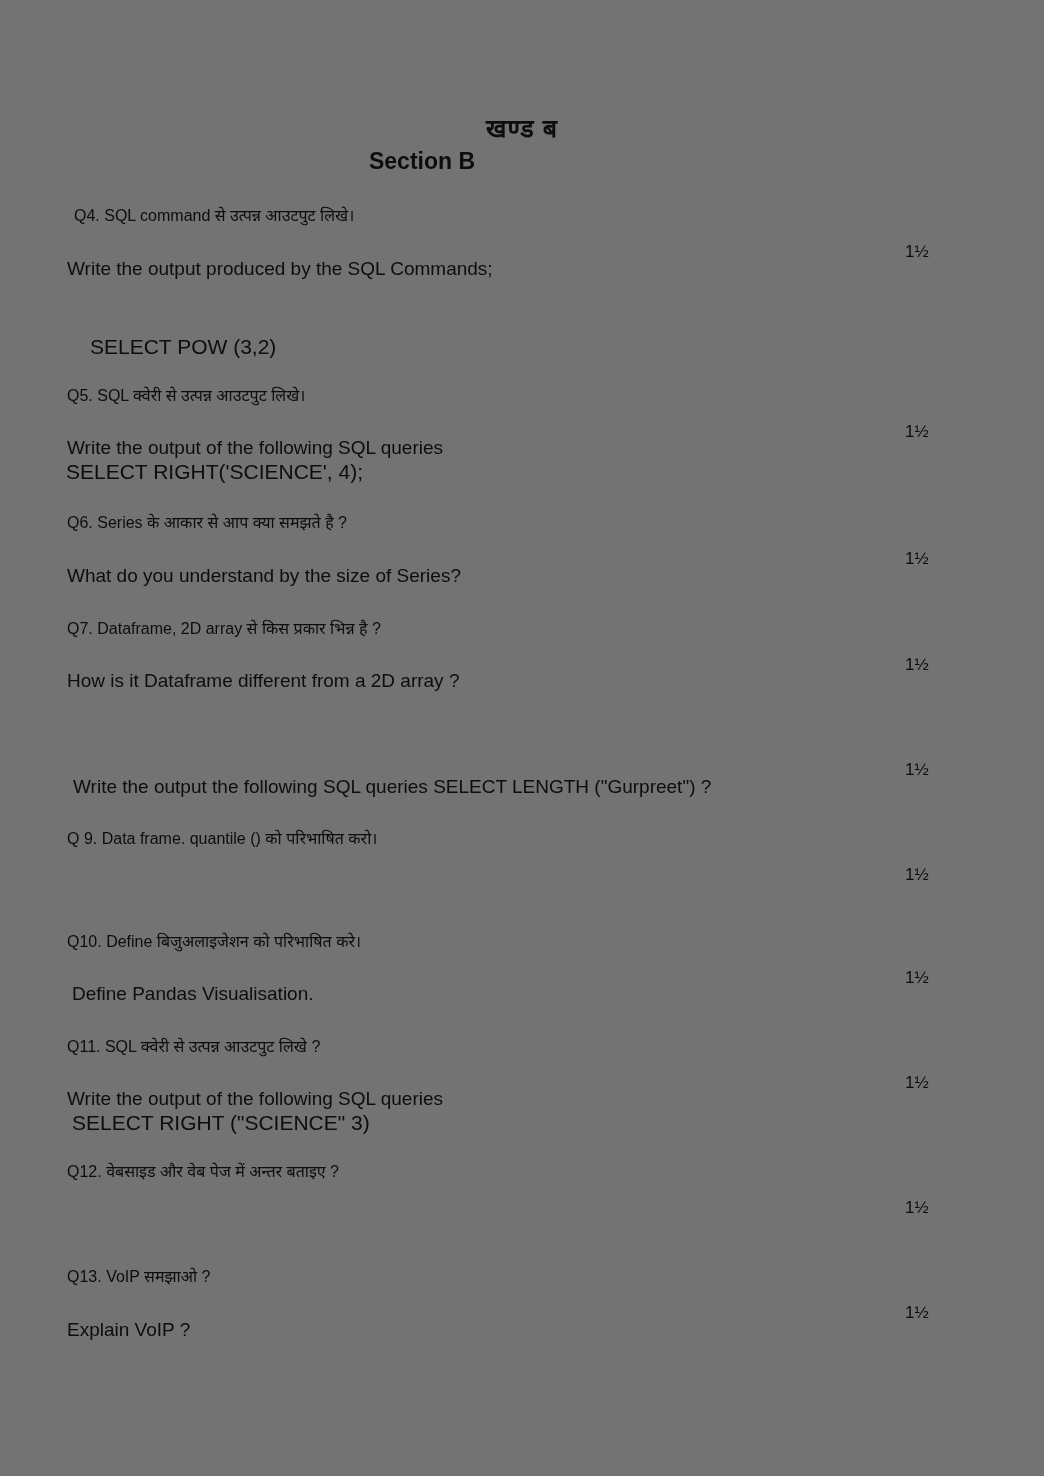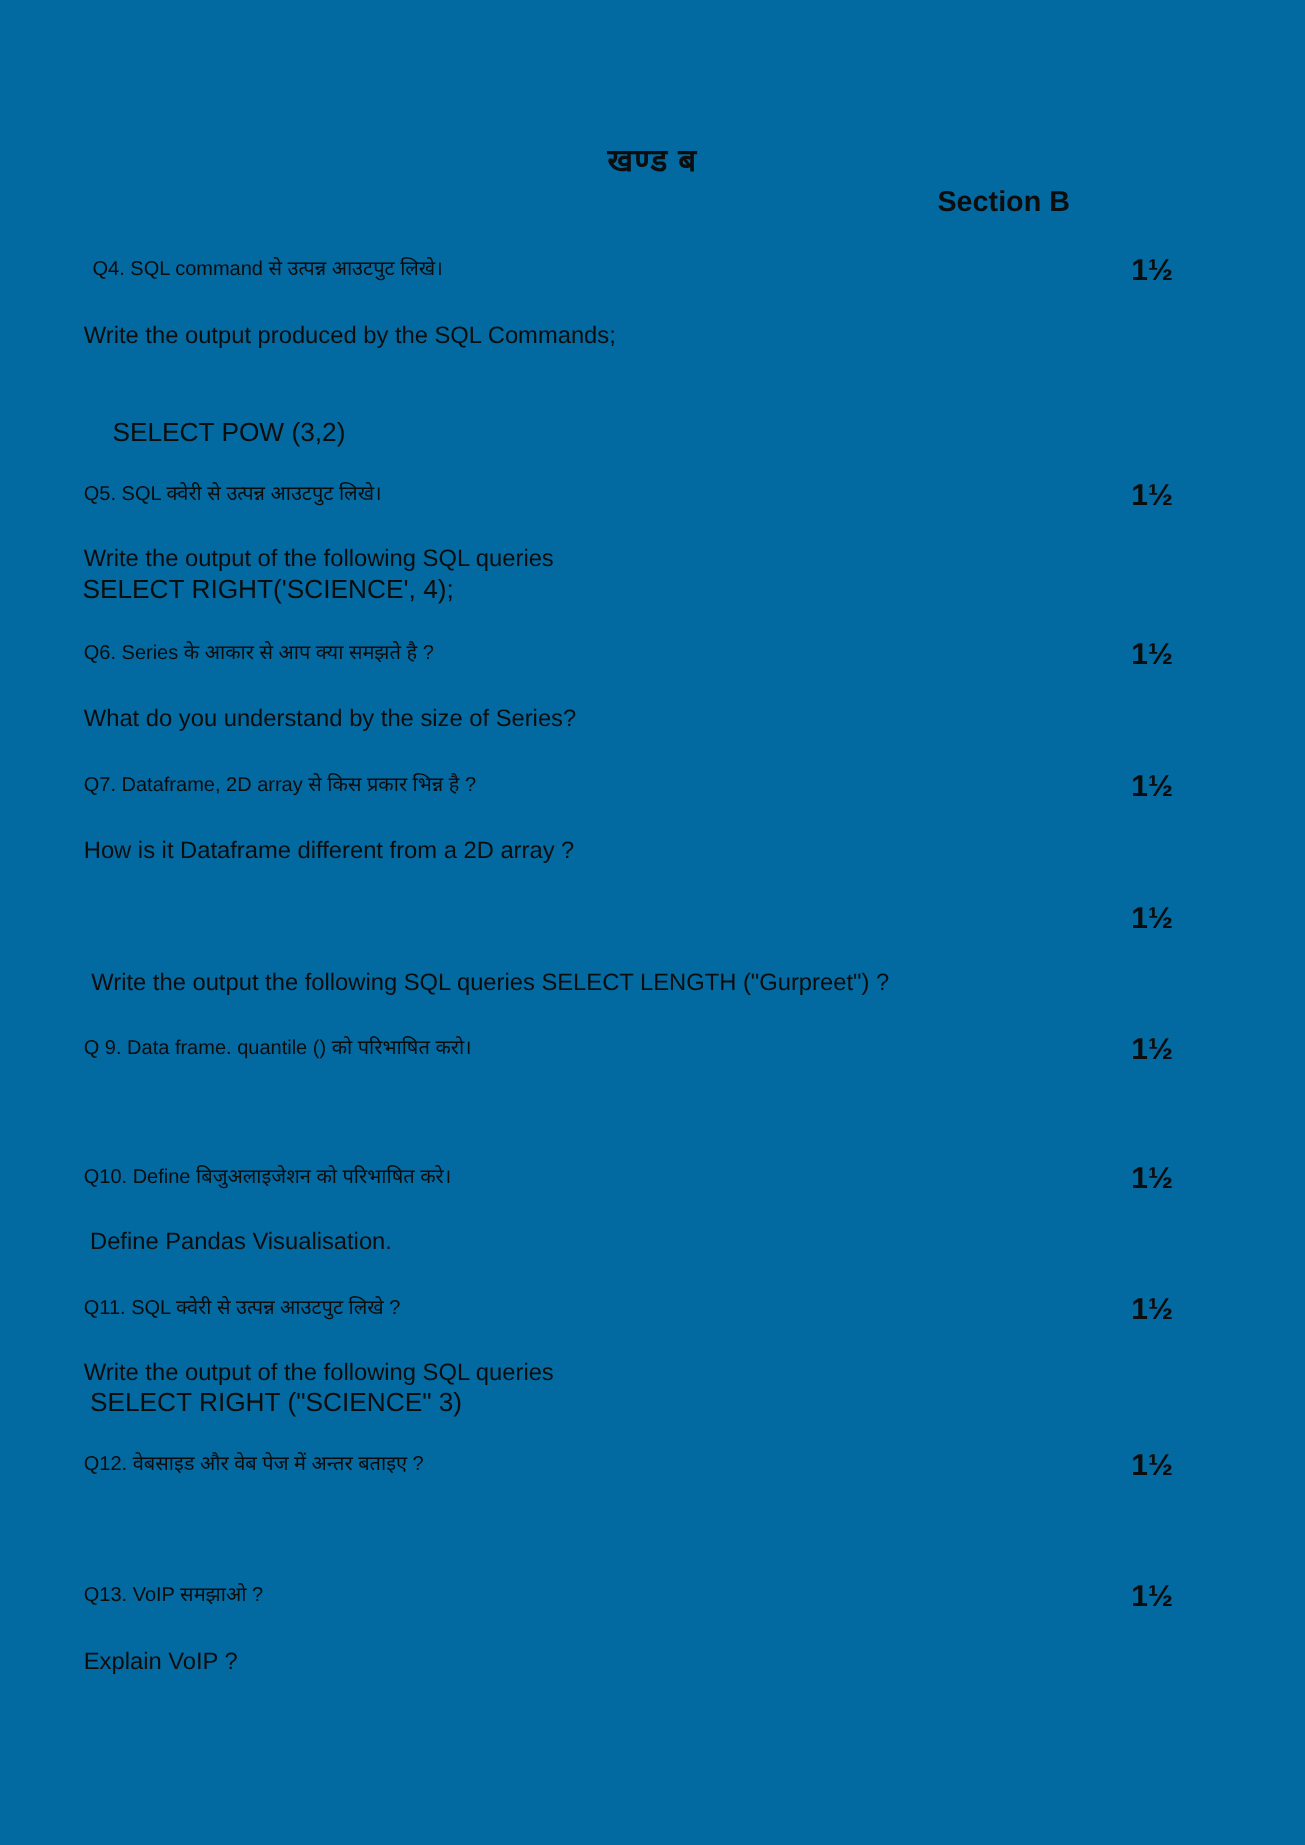--- a/index.html
+++ b/index.html
@@ -4,39 +4,39 @@
 <style>
   html, body {
     margin: 0;
     padding: 0;
     background: #ffffff;
   }
   .page {
     position: relative;
     width: 1044px;
     height: 1476px;
-    background: #0369a1;
+    background: #737373;
     font-family: "Liberation Sans", sans-serif;
     color: #0d0d0d;
     overflow: hidden;
   }
   .heading-hi {
     position: absolute;
     left: 0;
     width: 1044px;
     text-align: center;
     font-size: 25px;
     font-weight: 700;
     letter-spacing: 1px;
   }
   .heading-en {
     position: absolute;
-    left: 12px;
+    left: 0;
     width: 844px;
-    text-align: right;
+    text-align: center;
     font-size: 23px;
     font-weight: 700;
   }
   .line {
     position: absolute;
     white-space: nowrap;
     font-size: 22px;
     line-height: 26px;
   }
   .prompt {
@@ -44,23 +44,24 @@
   }
   .english {
     font-size: 19px;
   }
   .code {
     font-size: 21px;
   }
   .marks {
     position: absolute;
     left: 905px;
-    font-size: 24px;
-    font-weight: 700;
+    font-size: 17px;
+    font-weight: 400;
     white-space: nowrap;
+    margin-top: 39px;
   }
 </style>
 </head>
 <body>
 
 <div class="page">
 
   <div class="heading-hi" style="top:110px">खण्ड ब</div>
   <div class="heading-en" style="top:148px">Section B</div>
 

